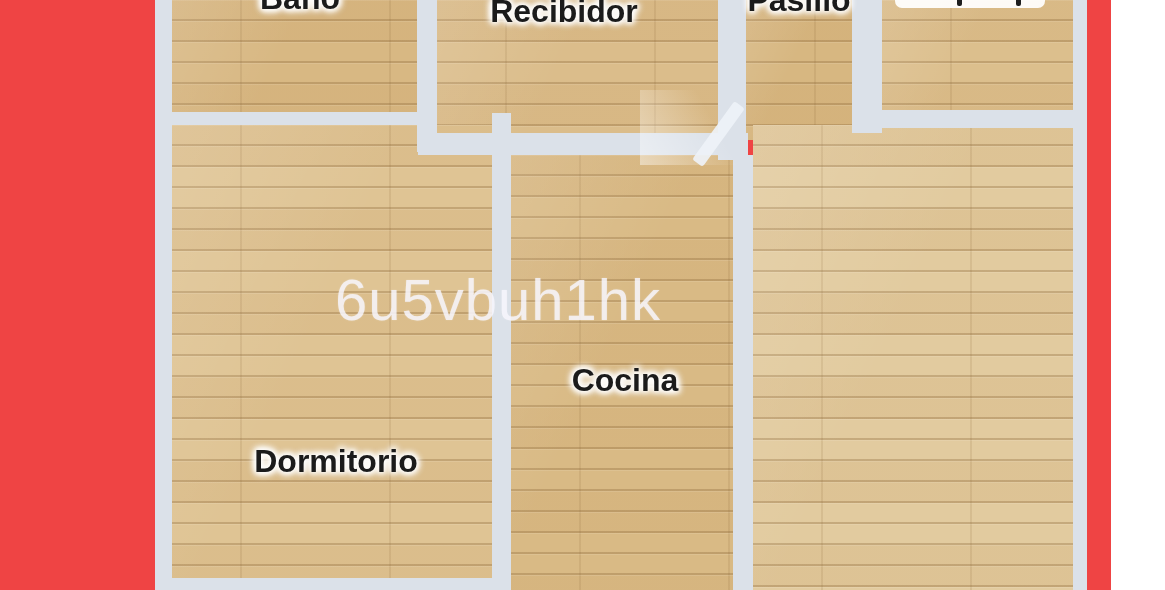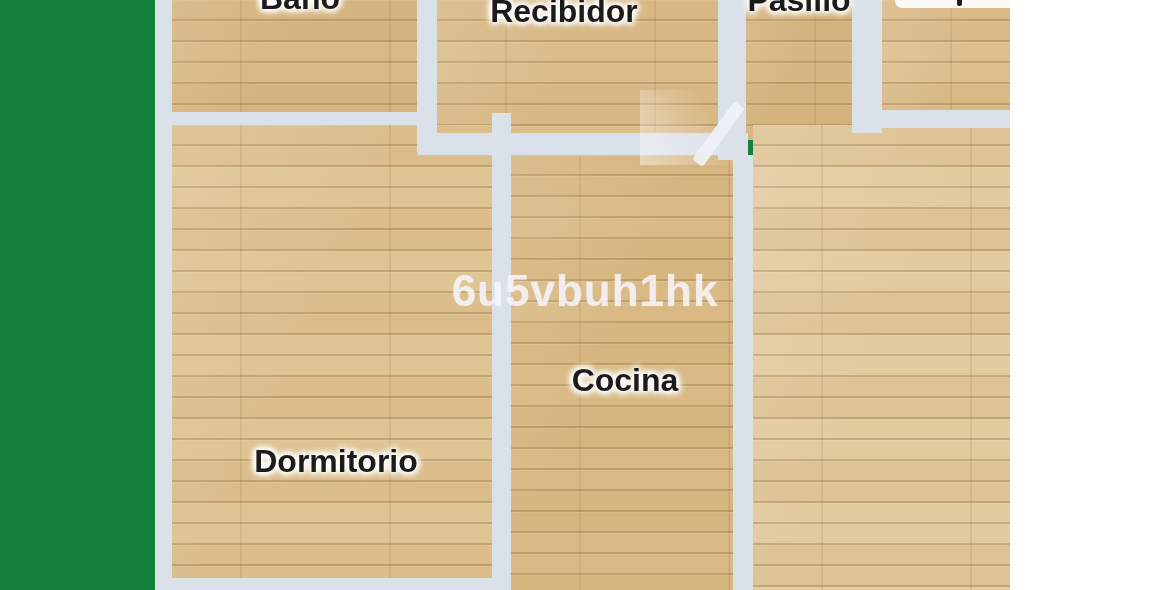--- a/index.html
+++ b/index.html
@@ -1,18 +1,18 @@
 <!DOCTYPE html>
 <html><head>
 <meta charset="utf-8">
 <style>
   html,body{margin:0;padding:0;background:#ffffff;}
   .canvas{
-    position:relative;width:1010px;height:590px;overflow:hidden;
-    background:#15803d;
+    position:relative;width:1111px;height:590px;overflow:hidden;
+    background:#ef4444;
     font-family:"Liberation Sans","DejaVu Sans",sans-serif;
   }
   
   .wood{
     position:absolute;
     background-color:#dcbd8a;
     background-image:
       linear-gradient(115deg, rgba(255,255,255,.12) 0%, rgba(255,255,255,0) 45%),
       repeating-linear-gradient(180deg,
         rgba(255,255,255,.10) 0px, rgba(255,255,255,.10) 1px,
@@ -29,22 +29,22 @@
   .wall{position:absolute;background:#dbe1e9;}
   .room-label{
     position:absolute;text-align:center;
     font-size:32px;font-weight:700;color:#1b1b1b;line-height:1.05;
     text-shadow:0 0 5px rgba(255,255,255,.95),0 0 10px rgba(255,255,255,.9),
                 0 2px 7px rgba(255,255,255,.9),0 -2px 7px rgba(255,255,255,.9),
                 2px 0 7px rgba(255,255,255,.9),-2px 0 7px rgba(255,255,255,.9);
     white-space:nowrap;
   }
   .watermark{
-    position:absolute;left:335px;top:266px;width:500px;text-align:center;
-    font-size:44px;font-weight:700;letter-spacing:1px;
+    position:absolute;left:335px;top:266px;width:500px;
+    font-size:58px;font-weight:400;letter-spacing:1px;
     color:rgba(247,245,252,.82);
     text-shadow:0 0 2px rgba(255,255,255,.25);
   }
   .label-fragment{
     position:absolute;left:895px;top:-12px;width:150px;height:20px;
     background:rgba(255,255,255,.93);border-radius:7px;
   }
   .fragment-dot{position:absolute;width:5px;height:6px;background:#1d1d1d;border-radius:0 0 2px 2px;}
   .door-leaf{
     position:absolute;left:712px;top:98px;width:13px;height:72px;

